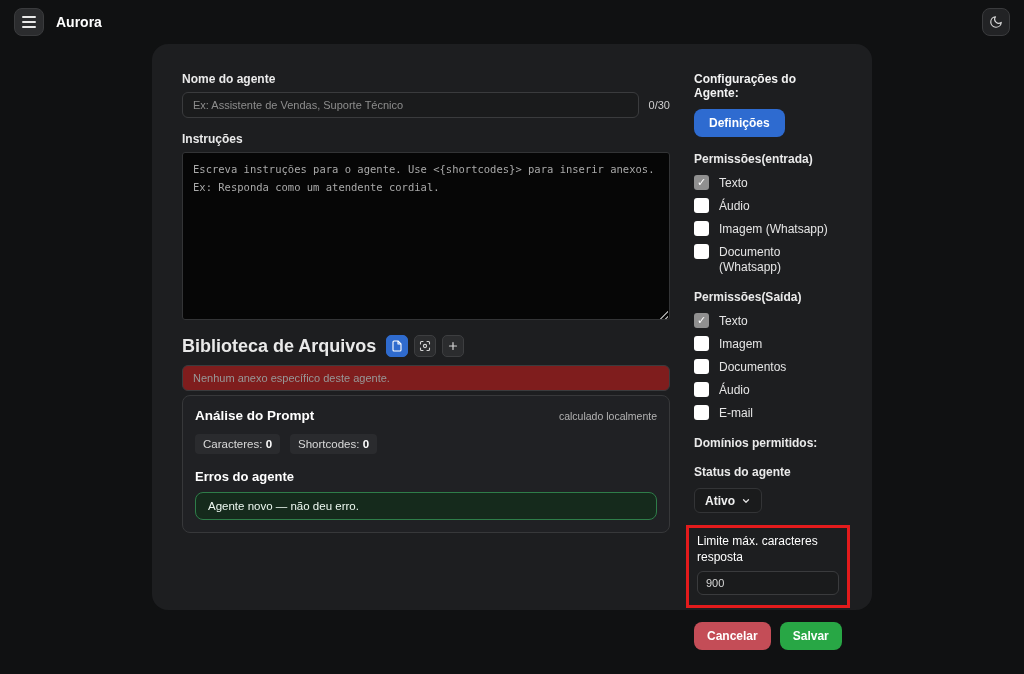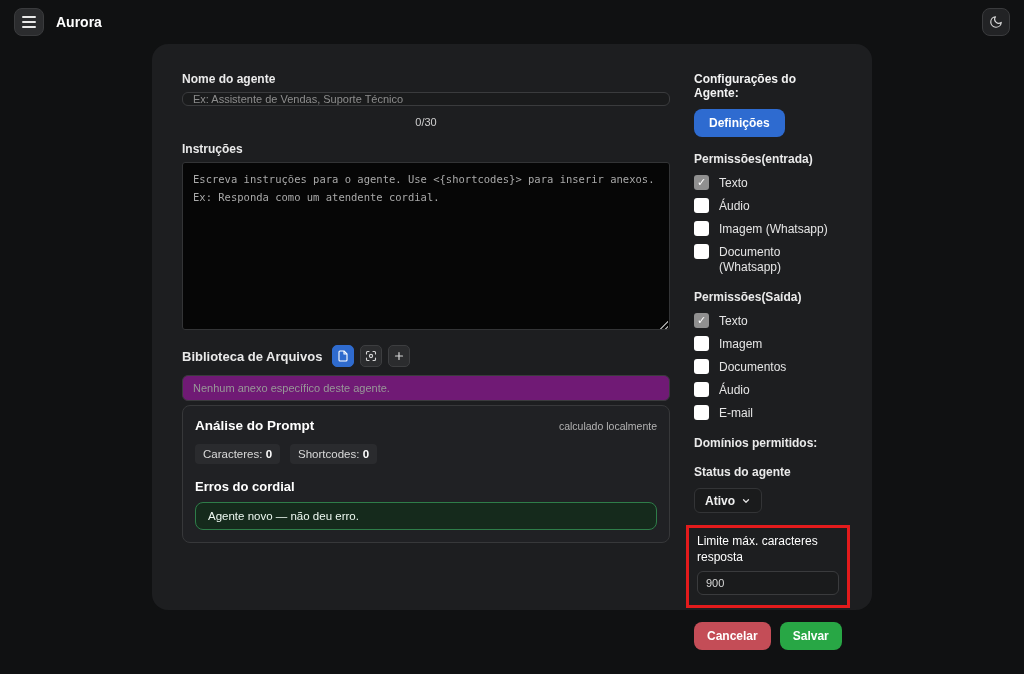--- a/index.html
+++ b/index.html
@@ -25,21 +25,21 @@
   .card {
     width:720px; margin:0 auto; height:566px;
     background:#1d1e20; border-radius:16px;
     padding:28px 30px; display:flex; gap:24px;
   }
   .col-left { flex:1; min-width:0; }
   .col-right { width:148px; flex-shrink:0; }
 
   .field-label { font-size:12px; font-weight:600; color:#eaeaea; margin-bottom:6px; }
 
-  .name-row { display:flex; align-items:center; gap:10px;flex-direction:column; }
+  .name-row { display:flex; align-items:center; gap:10px; }
   .text-input {
     background:#1a1b1c; border:1px solid #3a3b3d; border-radius:6px;
     color:#d8d8d8; font-size:11px; padding:0 10px; height:26px; outline:none;
     font-family:"Liberation Sans", sans-serif; width:100%;
   }
   .text-input::placeholder { color:#8d8d8d; }
   .name-row .text-input { flex:1; }
   .counter { font-size:11px; color:#cfcfcf; flex-shrink:0; }
 
   .mt14 { margin-top:14px; }
@@ -53,32 +53,32 @@
   }
   .instructions-area::placeholder { color:#a9a9a9; }
   .resize-grip {
     position:absolute; right:2px; bottom:4px; width:9px; height:9px;
     background:
       linear-gradient(135deg, transparent 0 55%, #9a9a9a 55% 65%, transparent 65%),
       linear-gradient(135deg, transparent 0 80%, #9a9a9a 80% 92%, transparent 92%);
   }
 
   .library-row { display:flex; align-items:center; gap:6px; margin-top:12px; }
-  .library-label { font-size:13px; font-weight:bold; margin-right:4px; }
+  .library-label { font-size:18px; font-weight:bold; margin-right:4px; }
   .mini-btn {
     width:22px; height:22px; border-radius:5px; display:flex;
     align-items:center; justify-content:center; cursor:pointer;
     background:#2b2c2e; border:1px solid #3d3e40; color:#d6d6d6;
   }
   .mini-btn.blue { background:#2f6bce; border-color:#2f6bce; color:#fff; }
 
   .attach-box {
     margin-top:8px; height:26px; display:flex; align-items:center;
     padding:0 10px; border:1px solid #3a3b3d; border-radius:6px;
-    background:#701a75; color:#989898; font-size:11px;
+    background:#7f1d1d; color:#989898; font-size:11px;
   }
 
   .analysis-panel {
     margin-top:4px; border:1px solid #37383a; border-radius:8px;
     background:#202124; padding:12px;
   }
   .analysis-head { display:flex; align-items:baseline; justify-content:space-between; }
   .analysis-title { font-size:13.5px; font-weight:bold; color:#fff; }
   .analysis-note { font-size:10.5px; color:#b3b3b3; }
   .stats-row { display:flex; gap:10px; margin-top:11px; }
@@ -210,21 +210,21 @@
       <div class="stats-row">
         <span class="stat-chip">
           <span>Caracteres:</span>
           <b>0</b>
         </span>
         <span class="stat-chip">
           <span>Shortcodes:</span>
           <b>0</b>
         </span>
       </div>
-      <div class="errors-title">Erros do cordial</div>
+      <div class="errors-title">Erros do agente</div>
       <div class="success-box">Agente novo — não deu erro.</div>
     </div>
   </section>
 
   <aside class="col-right">
 
     <div class="side-title">Configurações do Agente:</div>
     <button class="primary-btn">Definições</button>
 
     <div class="section-label">Permissões(entrada)</div>

